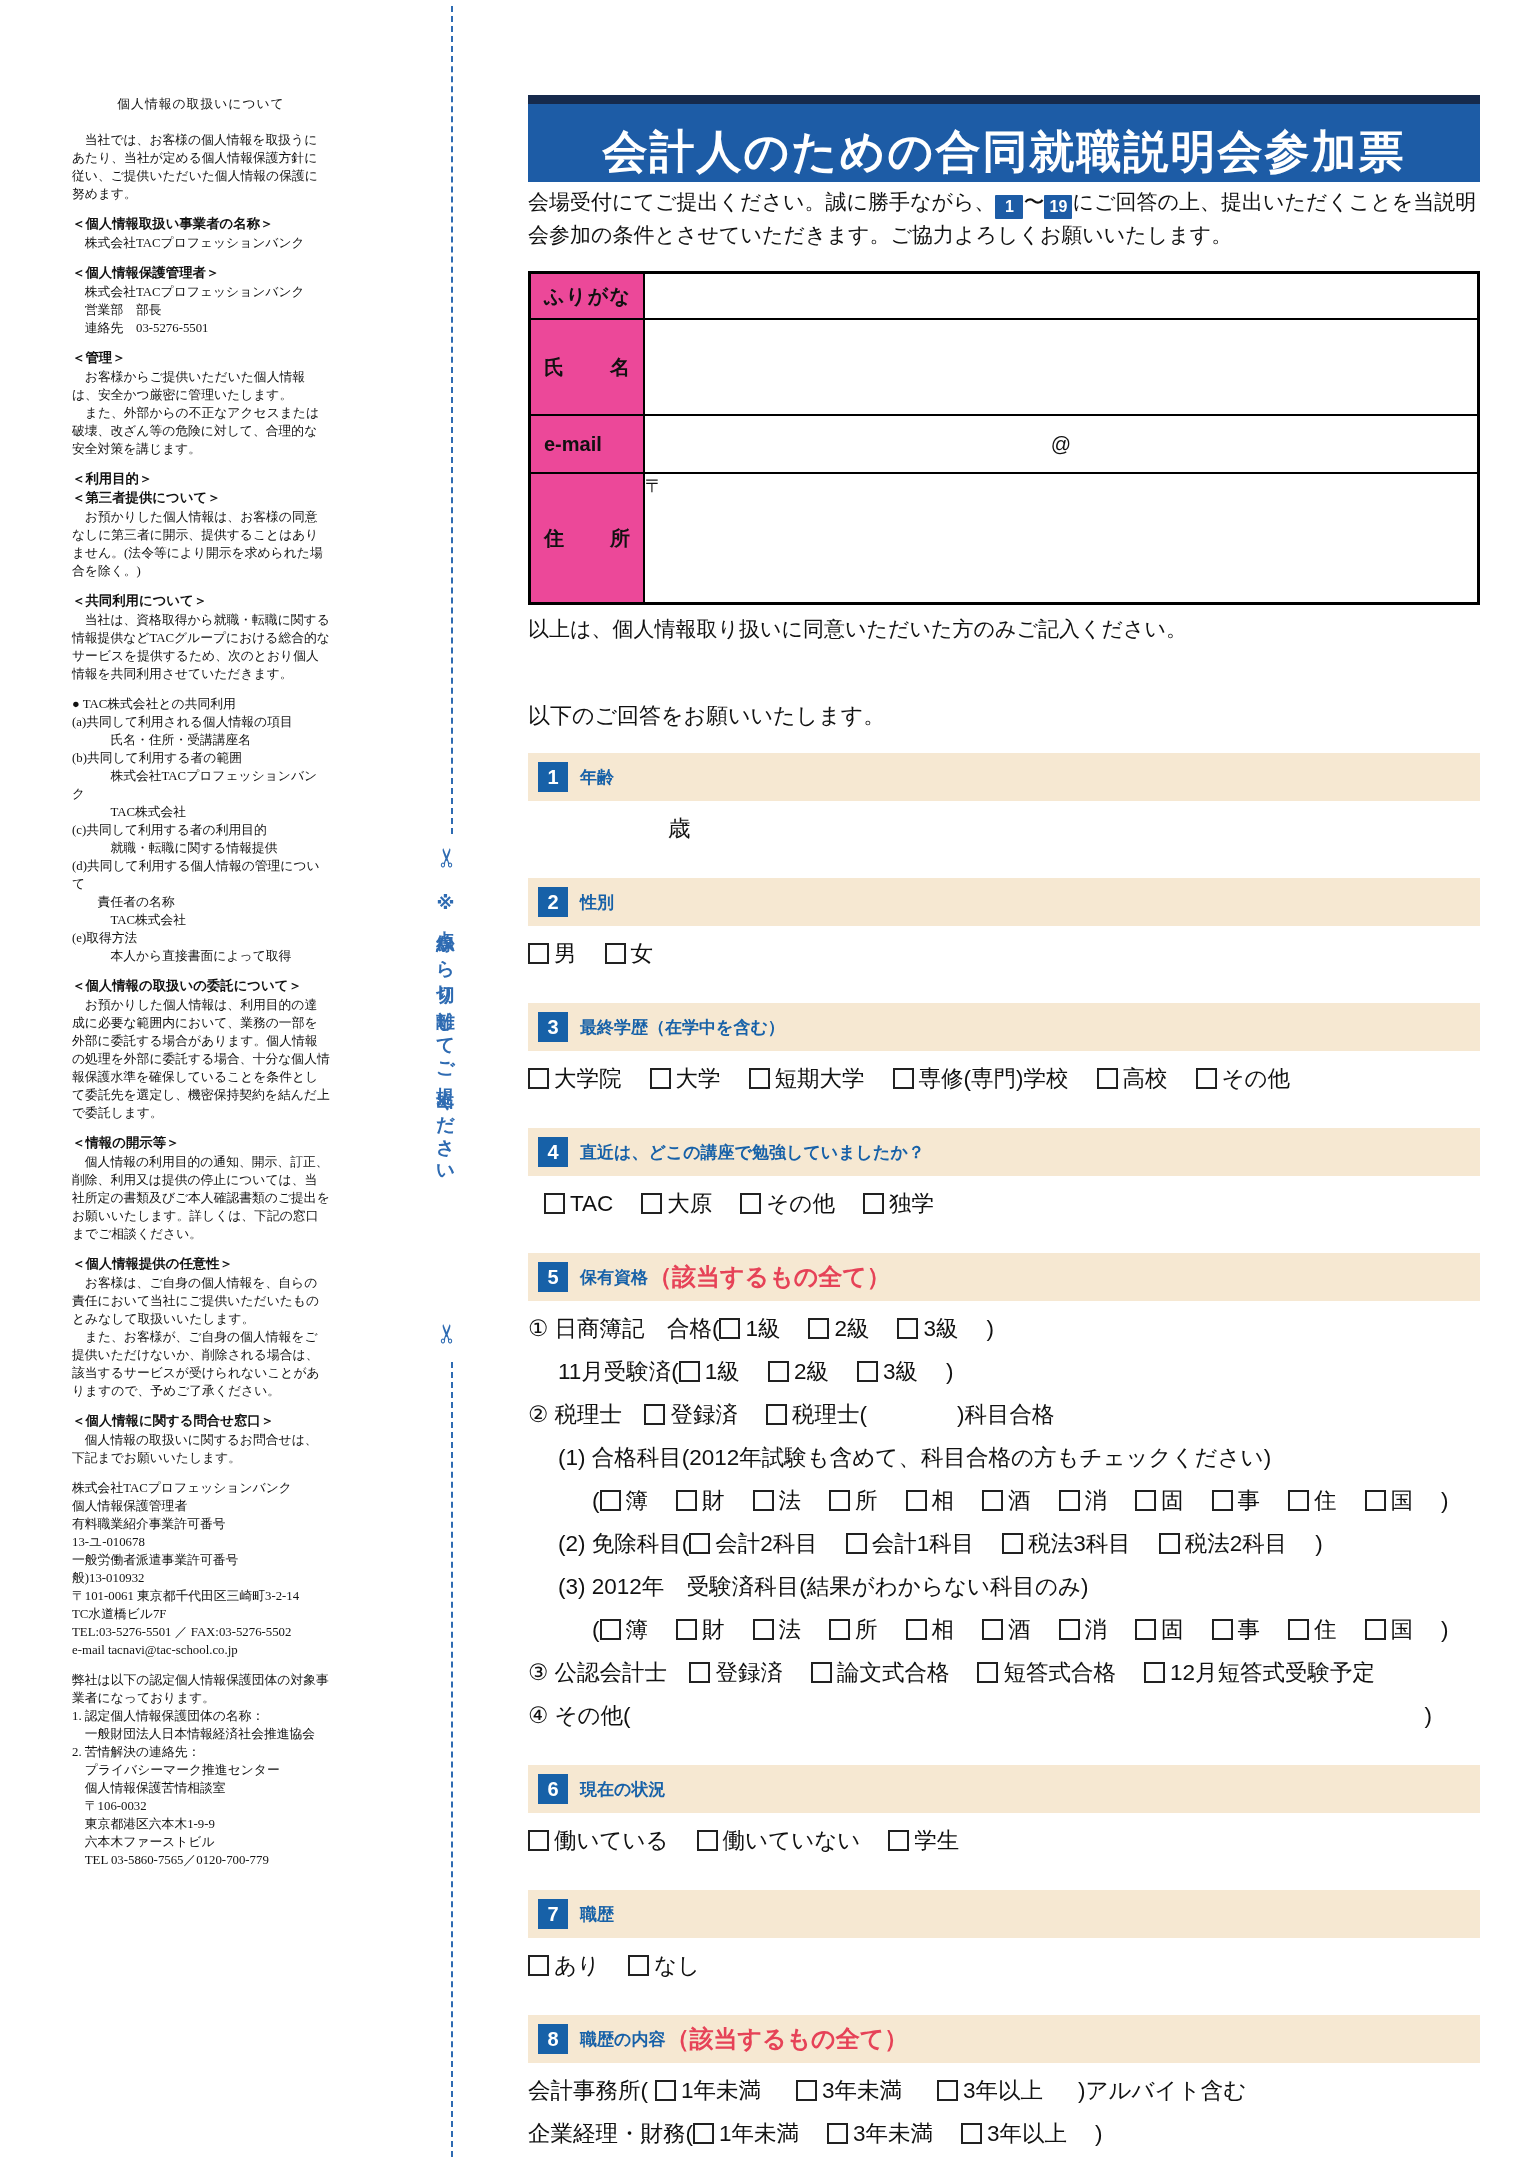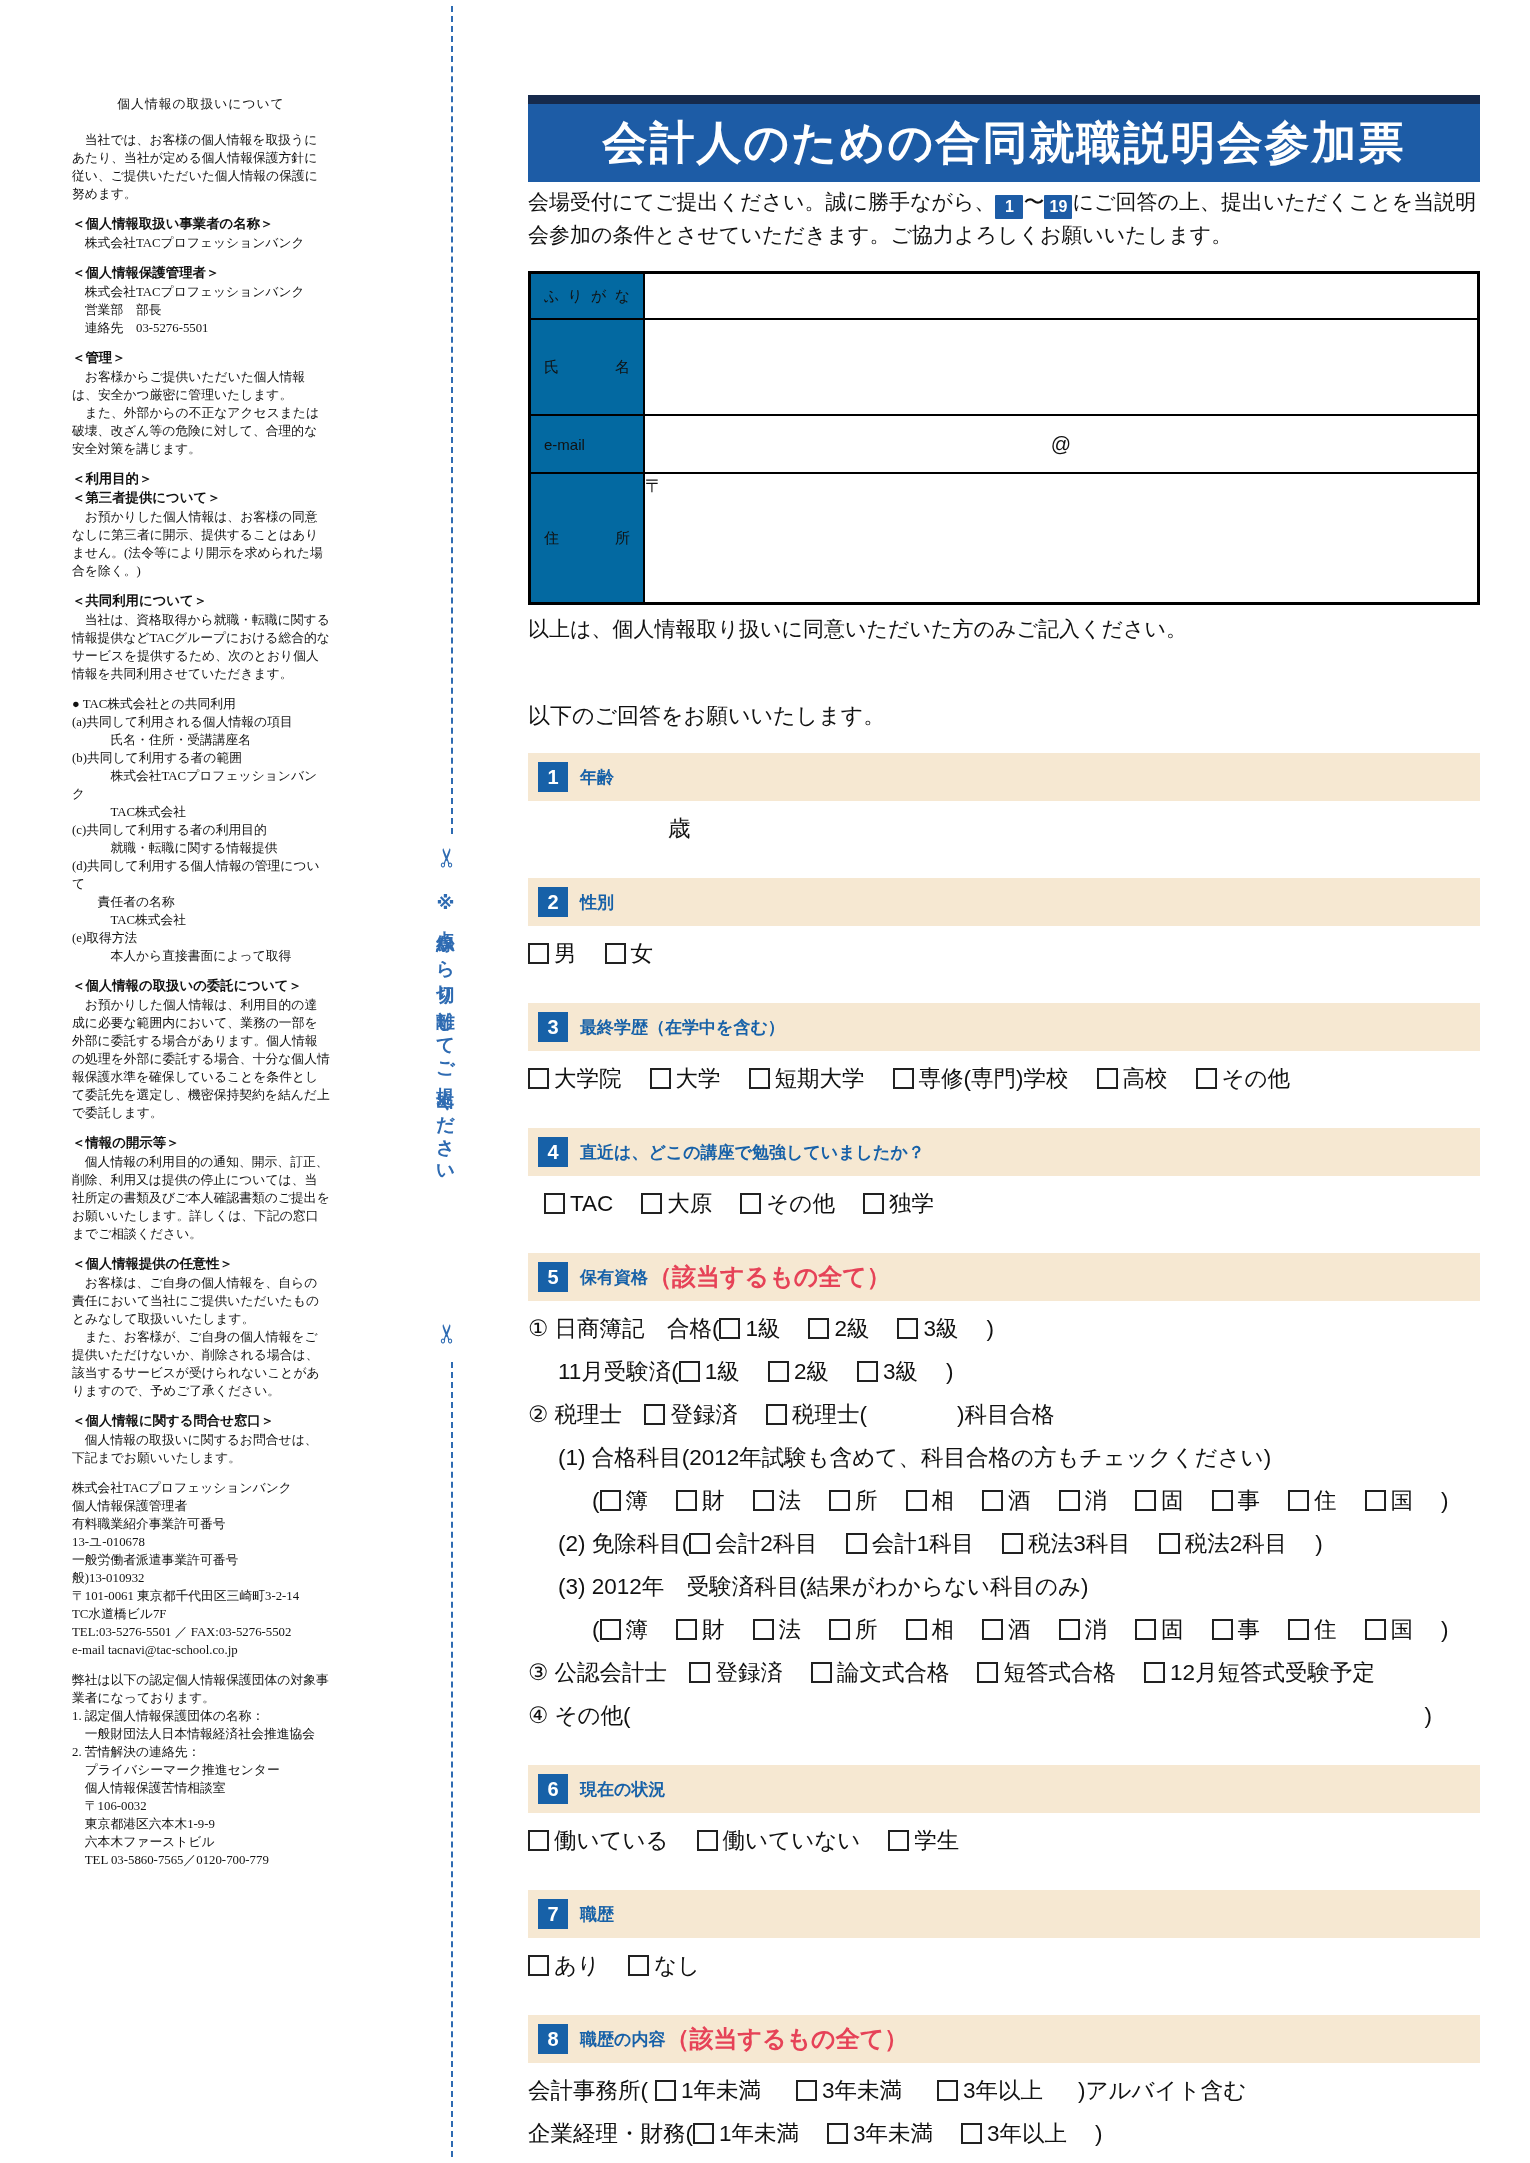--- a/index.html
+++ b/index.html
@@ -29,37 +29,37 @@
   #cut-sc-bottom{top:1318px;}
   #cut-note{
     position:absolute;left:433px;top:892px;height:420px;
     writing-mode:vertical-rl;text-orientation:mixed;
     color:#2e6bb2;font-size:18.5px;font-weight:bold;letter-spacing:3px;
   }
   
   #main{position:absolute;left:528px;top:95px;width:952px;}
   #banner{
     background:#1d5ca6;border-top:9px solid #162a4c;height:78px;
-    display:flex;align-items:center;justify-content:center;
+    display:flex;align-items:flex-end;justify-content:center;
   }
   #banner .title{
     color:#fff;font-size:45px;font-weight:900;letter-spacing:2px;white-space:nowrap;
   }
   #intro{margin-top:4px;font-size:21px;line-height:31px;font-weight:500;}
   .chip{
     display:inline-block;min-width:24px;height:24px;line-height:24px;padding:0 2px;
     background:#1d5ca6;color:#fff;font-size:16px;font-weight:bold;text-align:center;
     vertical-align:-3px;border-radius:1px;
   }
   
   #info-table{margin-top:16px;border:3px solid #000;border-collapse:collapse;width:100%;}
   #info-table td{border:2px solid #000;padding:0;}
   td.tlabel{
-    background:#0369a1;width:112px;text-align:center;vertical-align:middle;
-    font-size:15px;font-weight:400;
+    background:#ec4899;width:112px;text-align:center;vertical-align:middle;
+    font-size:20px;font-weight:700;
   }
   .tlabel-inner{display:inline-block;width:86px;text-align:justify;text-align-last:justify;}
   tr.r-furigana td{height:44px;border-bottom:2px dashed #444;}
   tr.r-name td{height:94px;border-top:none;}
   tr.r-email td{height:56px;}
   tr.r-address td{height:128px;}
   td.tvalue{background:#fff;}
   td.tv-email{text-align:center;font-size:20px;vertical-align:middle;}
   td.tv-address{vertical-align:top;font-size:18px;padding:6px 10px;}
   #consent-note{margin-top:10px;font-size:21px;font-weight:500;}

